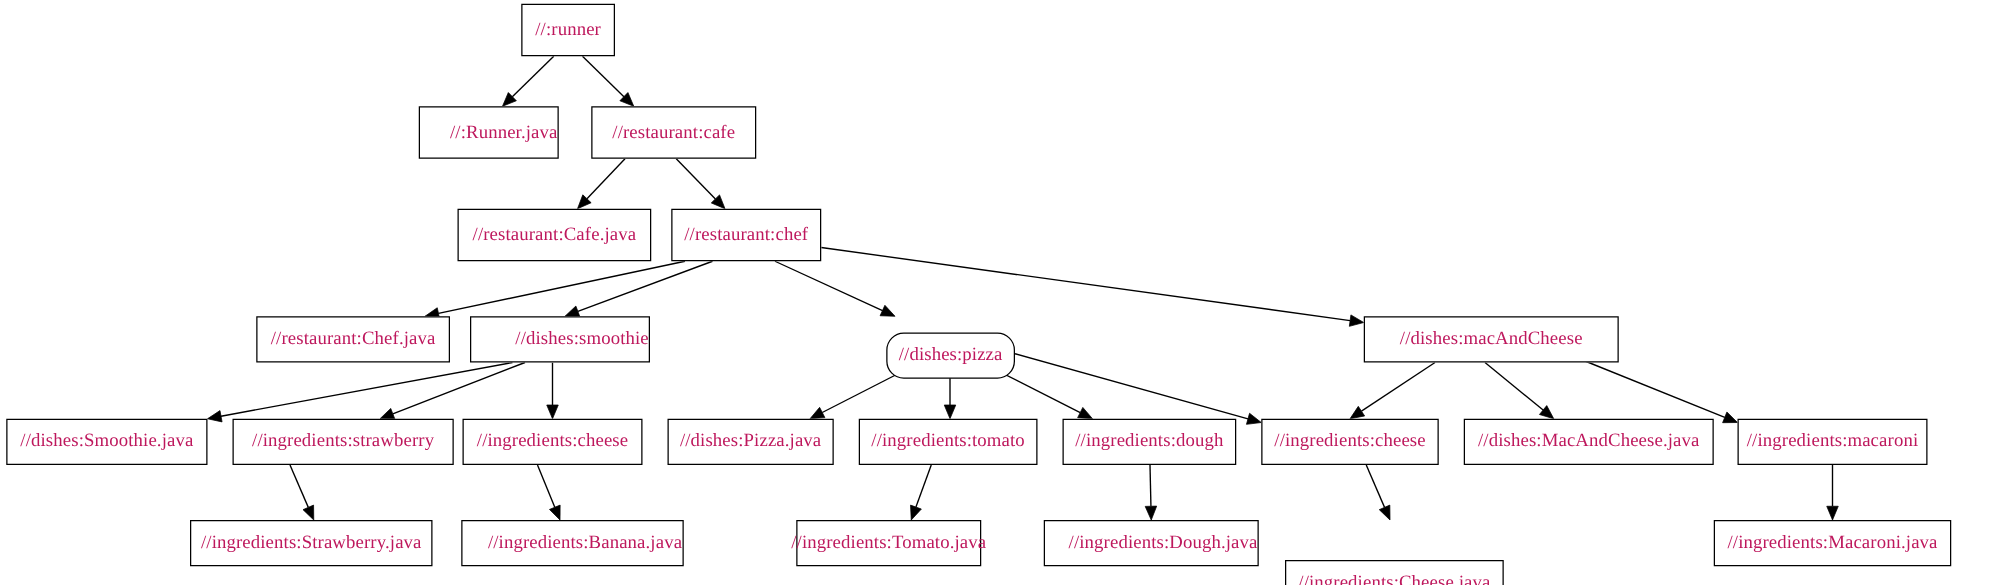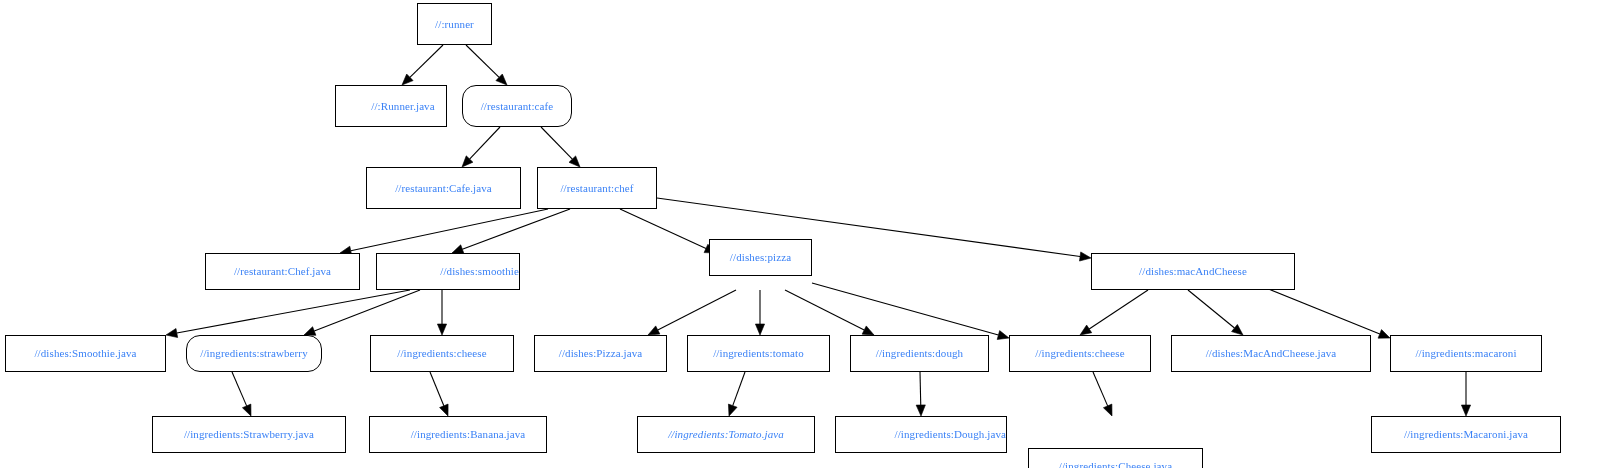--- a/index.html
+++ b/index.html
@@ -35,22 +35,22 @@
   }
   .node-box {
     position: absolute;
     box-sizing: border-box;
     border: 1px solid #000000;
     background: #ffffff;
     display: flex;
     align-items: center;
     justify-content: center;
     white-space: nowrap;
-    color: #3b82f6;
-    font-size: 11px;
+    color: #be185d;
+    font-size: 15px;
     line-height: 1;
     letter-spacing: 0.1px;
   }
   .node-label {
     display: block;
     white-space: nowrap;
   }
 </style>
 </head>
 <body>
@@ -154,45 +154,45 @@
         <polygon class="edge-head" points="1466,416 1461.4,405 1470.6,405"></polygon>
       </g>
     </svg>
   <div id="node-layer">
       <div class="node-box" style="left: 417px; top: 3px; width: 75px; height: 42px;">
         <span class="node-label">//:runner</span>
       </div>
       <div class="node-box" style="left: 335px; top: 85px; width: 112px; height: 42px; padding-left: 24px;">
         <span class="node-label">//:Runner.java</span>
       </div>
-      <div class="node-box" style="left: 462px; top: 85px; width: 110px; height: 42px; border-radius: 14px;">
+      <div class="node-box" style="left: 473px; top: 85px; width: 132px; height: 42px;">
         <span class="node-label">//restaurant:cafe</span>
       </div>
       <div class="node-box" style="left: 366px; top: 167px; width: 155px; height: 42px;">
         <span class="node-label">//restaurant:Cafe.java</span>
       </div>
       <div class="node-box" style="left: 537px; top: 167px; width: 120px; height: 42px;">
         <span class="node-label">//restaurant:chef</span>
       </div>
       <div class="node-box" style="left: 205px; top: 253px; width: 155px; height: 37px;">
         <span class="node-label">//restaurant:Chef.java</span>
       </div>
       <div class="node-box" style="left: 376px; top: 253px; width: 144px; height: 37px; justify-content: flex-end;">
         <span class="node-label">//dishes:smoothie</span>
       </div>
-      <div class="node-box" style="left: 709px; top: 239px; width: 103px; height: 37px;">
+      <div class="node-box" style="left: 709px; top: 266px; width: 103px; height: 37px; border-radius: 14px;">
         <span class="node-label">//dishes:pizza</span>
       </div>
       <div class="node-box" style="left: 1091px; top: 253px; width: 204px; height: 37px;">
         <span class="node-label">//dishes:macAndCheese</span>
       </div>
       <div class="node-box" style="left: 5px; top: 335px; width: 161px; height: 37px;">
         <span class="node-label">//dishes:Smoothie.java</span>
       </div>
-      <div class="node-box" style="left: 186px; top: 335px; width: 136px; height: 37px; border-radius: 14px;">
+      <div class="node-box" style="left: 186px; top: 335px; width: 177px; height: 37px;">
         <span class="node-label">//ingredients:strawberry</span>
       </div>
       <div class="node-box" style="left: 370px; top: 335px; width: 144px; height: 37px;">
         <span class="node-label">//ingredients:cheese</span>
       </div>
       <div class="node-box" style="left: 534px; top: 335px; width: 133px; height: 37px;">
         <span class="node-label">//dishes:Pizza.java</span>
       </div>
       <div class="node-box" style="left: 687px; top: 335px; width: 143px; height: 37px;">
         <span class="node-label">//ingredients:tomato</span>
@@ -208,21 +208,21 @@
       </div>
       <div class="node-box" style="left: 1390px; top: 335px; width: 152px; height: 37px; align-items: center;">
         <span class="node-label">//ingredients:macaroni</span>
       </div>
       <div class="node-box" style="left: 152px; top: 416px; width: 194px; height: 37px;">
         <span class="node-label">//ingredients:Strawberry.java</span>
       </div>
       <div class="node-box" style="left: 369px; top: 416px; width: 178px; height: 37px; padding-left: 20px;">
         <span class="node-label">//ingredients:Banana.java</span>
       </div>
-      <div class="node-box" style="left: 637px; top: 416px; width: 178px; height: 37px; font-style: italic;">
+      <div class="node-box" style="left: 637px; top: 416px; width: 148px; height: 37px;">
         <span class="node-label">//ingredients:Tomato.java</span>
       </div>
       <div class="node-box" style="left: 835px; top: 416px; width: 172px; height: 37px; justify-content: flex-end;">
         <span class="node-label">//ingredients:Dough.java</span>
       </div>
       <div class="node-box" style="left: 1028px; top: 416px; width: 175px; height: 37px; margin-top: 32px;">
         <span class="node-label">//ingredients:Cheese.java</span>
       </div>
       <div class="node-box" style="left: 1371px; top: 416px; width: 190px; height: 37px;">
         <span class="node-label">//ingredients:Macaroni.java</span>

